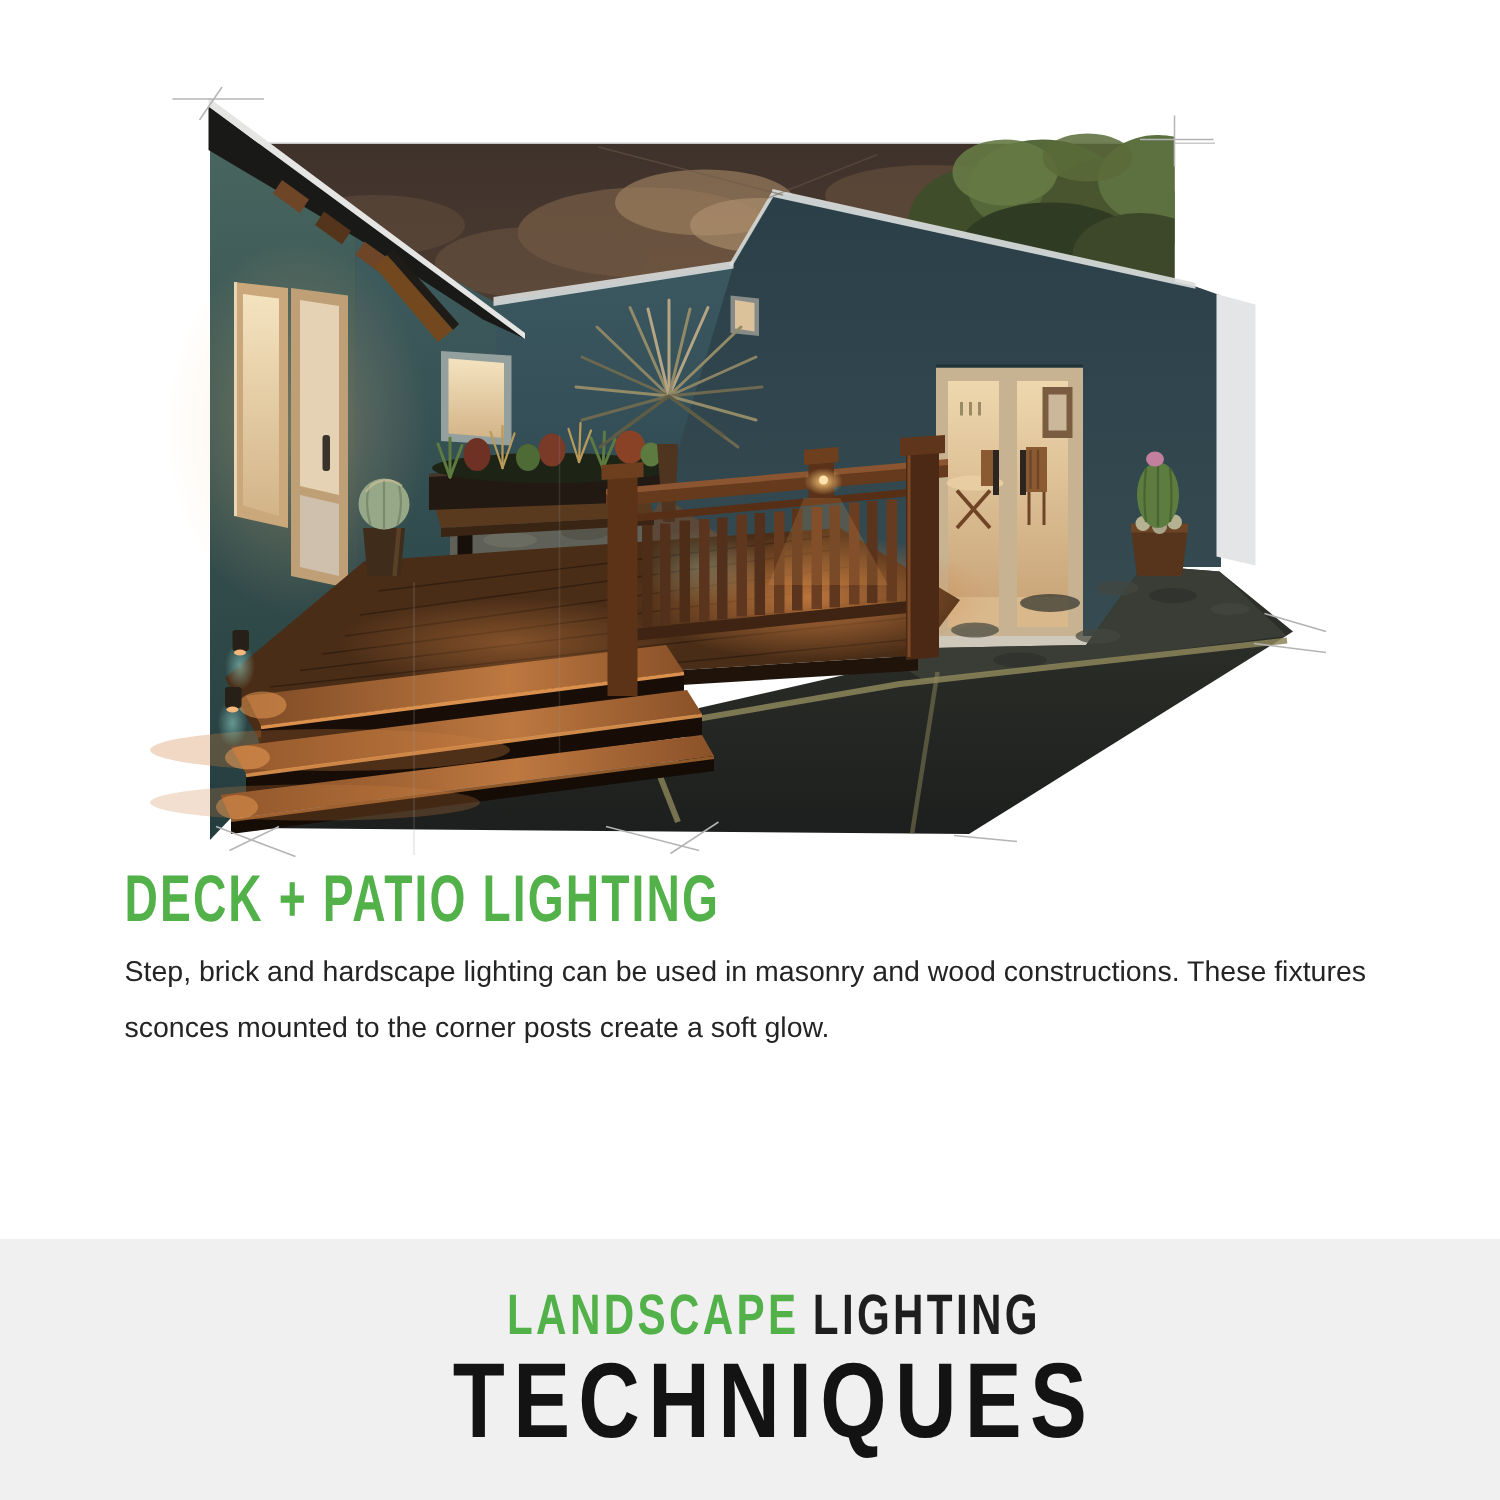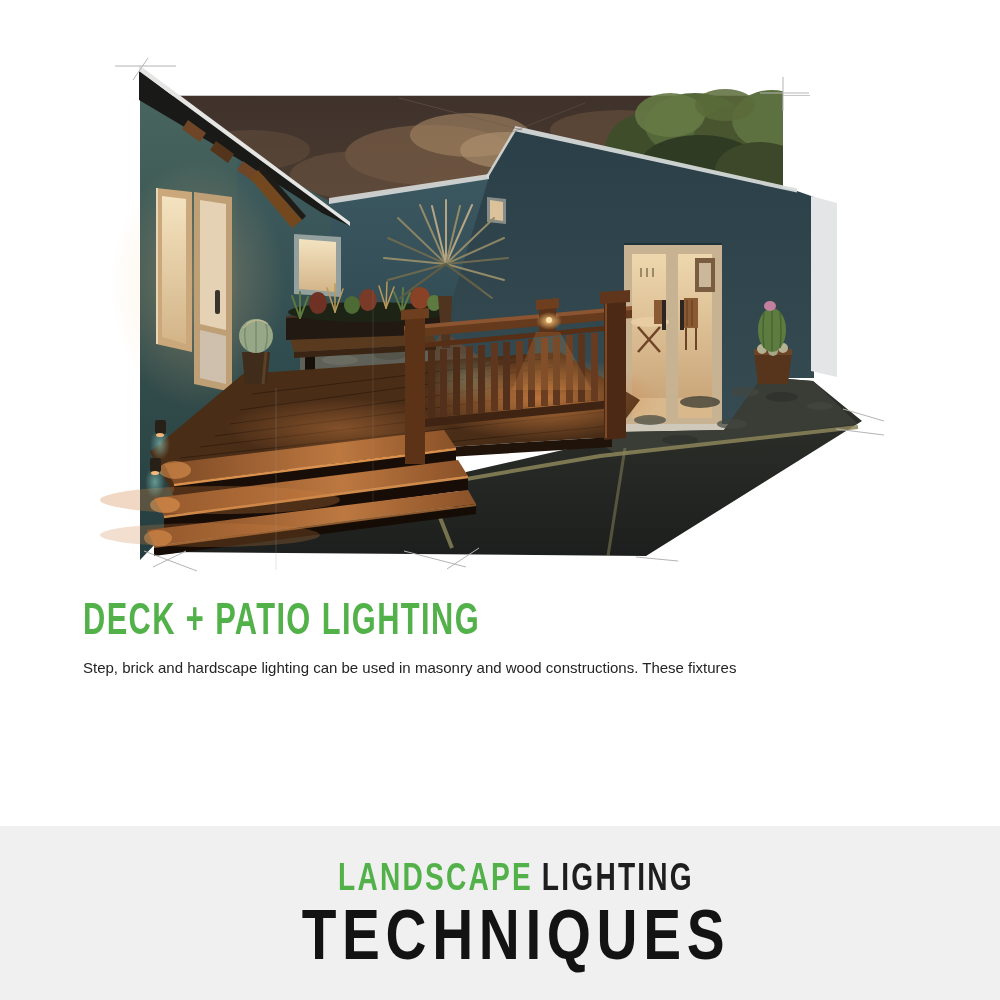--- a/index.html
+++ b/index.html
@@ -1,23 +1,23 @@
 <!DOCTYPE html>
 <html><head>
 <meta charset="utf-8">
 <style>
   html,body{margin:0;padding:0;}
   body{width:1000px;height:1000px;position:relative;background:#ffffff;
        font-family:"Liberation Sans", sans-serif;overflow:hidden;}
   .hero{position:absolute;left:0;top:0;width:1000px;height:813px;}
-  .copy{position:absolute;left:83px;top:595px;width:860px;}
+  .copy{position:absolute;left:83px;top:576px;width:860px;}
   .h-title{font-size:44px;font-weight:700;color:#53b14a;letter-spacing:2px;
            transform:scaleX(.70);transform-origin:0 50%;white-space:nowrap;line-height:48px;}
   .para{margin-top:14px;}
-  .body-line{font-size:15px;line-height:22.5px;color:#242424;white-space:nowrap;}
+  .body-line{font-size:19px;line-height:22.5px;color:#242424;white-space:nowrap;}
   .bold{font-weight:700;}
   .footer{position:absolute;left:0;top:826px;width:1000px;height:214px;background:#f0f0f1;padding-left:16px;}
   .f-line1{margin-top:31px;text-align:center;font-weight:700;font-size:38px;letter-spacing:3px;
            color:#1e1e1e;transform:scaleX(.74);white-space:nowrap;line-height:40px;}
   .f-green{color:#53b14a;padding-right:12px;}
   .f-line2{text-align:center;font-weight:700;font-size:71px;letter-spacing:7px;color:#131313;
            transform:scaleX(.80);white-space:nowrap;line-height:72px;margin-top:2px;}
 </style>
 </head>
 <body>
@@ -368,20 +368,21 @@
   </g>
 </svg>
 </figure>
 
 <section class="copy">
   <h1 class="h-title" style="margin:0;">DECK + PATIO LIGHTING</h1>
   <div class="para">
     <div class="body-line">Step, brick and hardscape lighting can be used in masonry and wood constructions. These fixtures</div>
   </div>
   <div class="para">
+    <div class="body-line">sconces mounted to the corner posts create a soft glow.</div>
   </div>
 </section>
 
 <footer class="footer">
   <div class="f-line1">
     <span class="f-green">LANDSCAPE</span><span>LIGHTING</span>
   </div>
   <div class="f-line2">TECHNIQUES</div>
 </footer>
 

